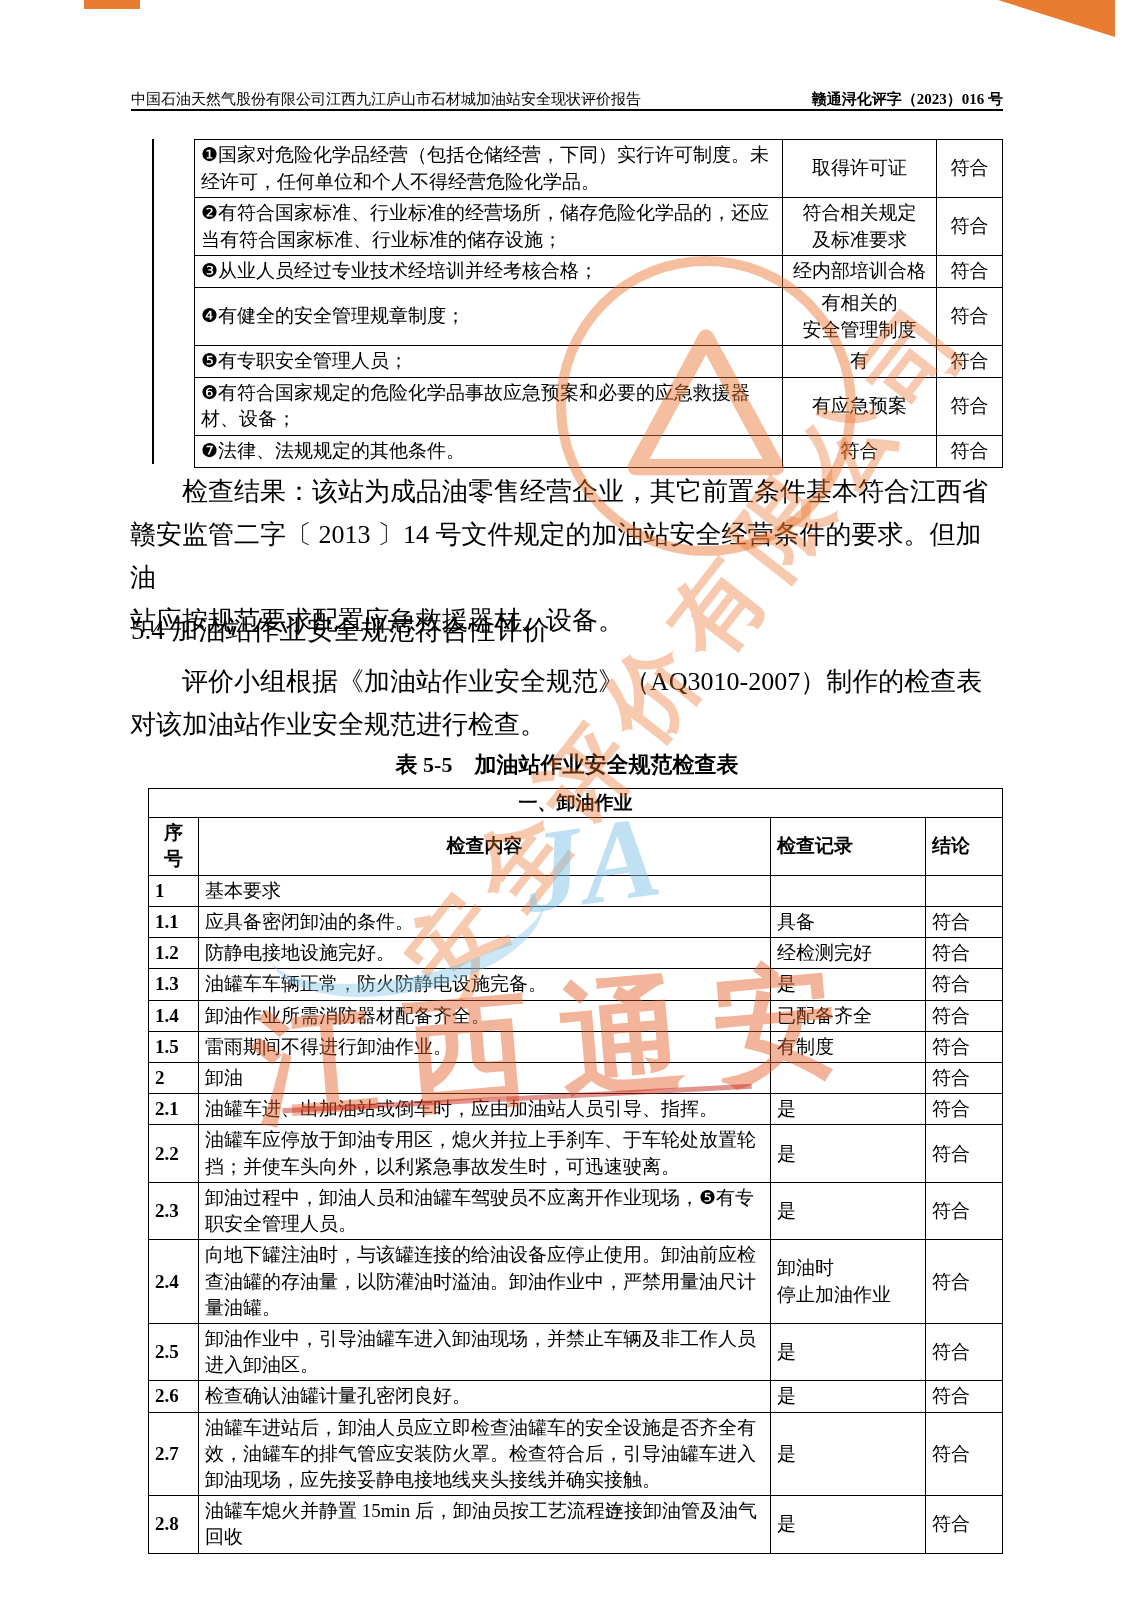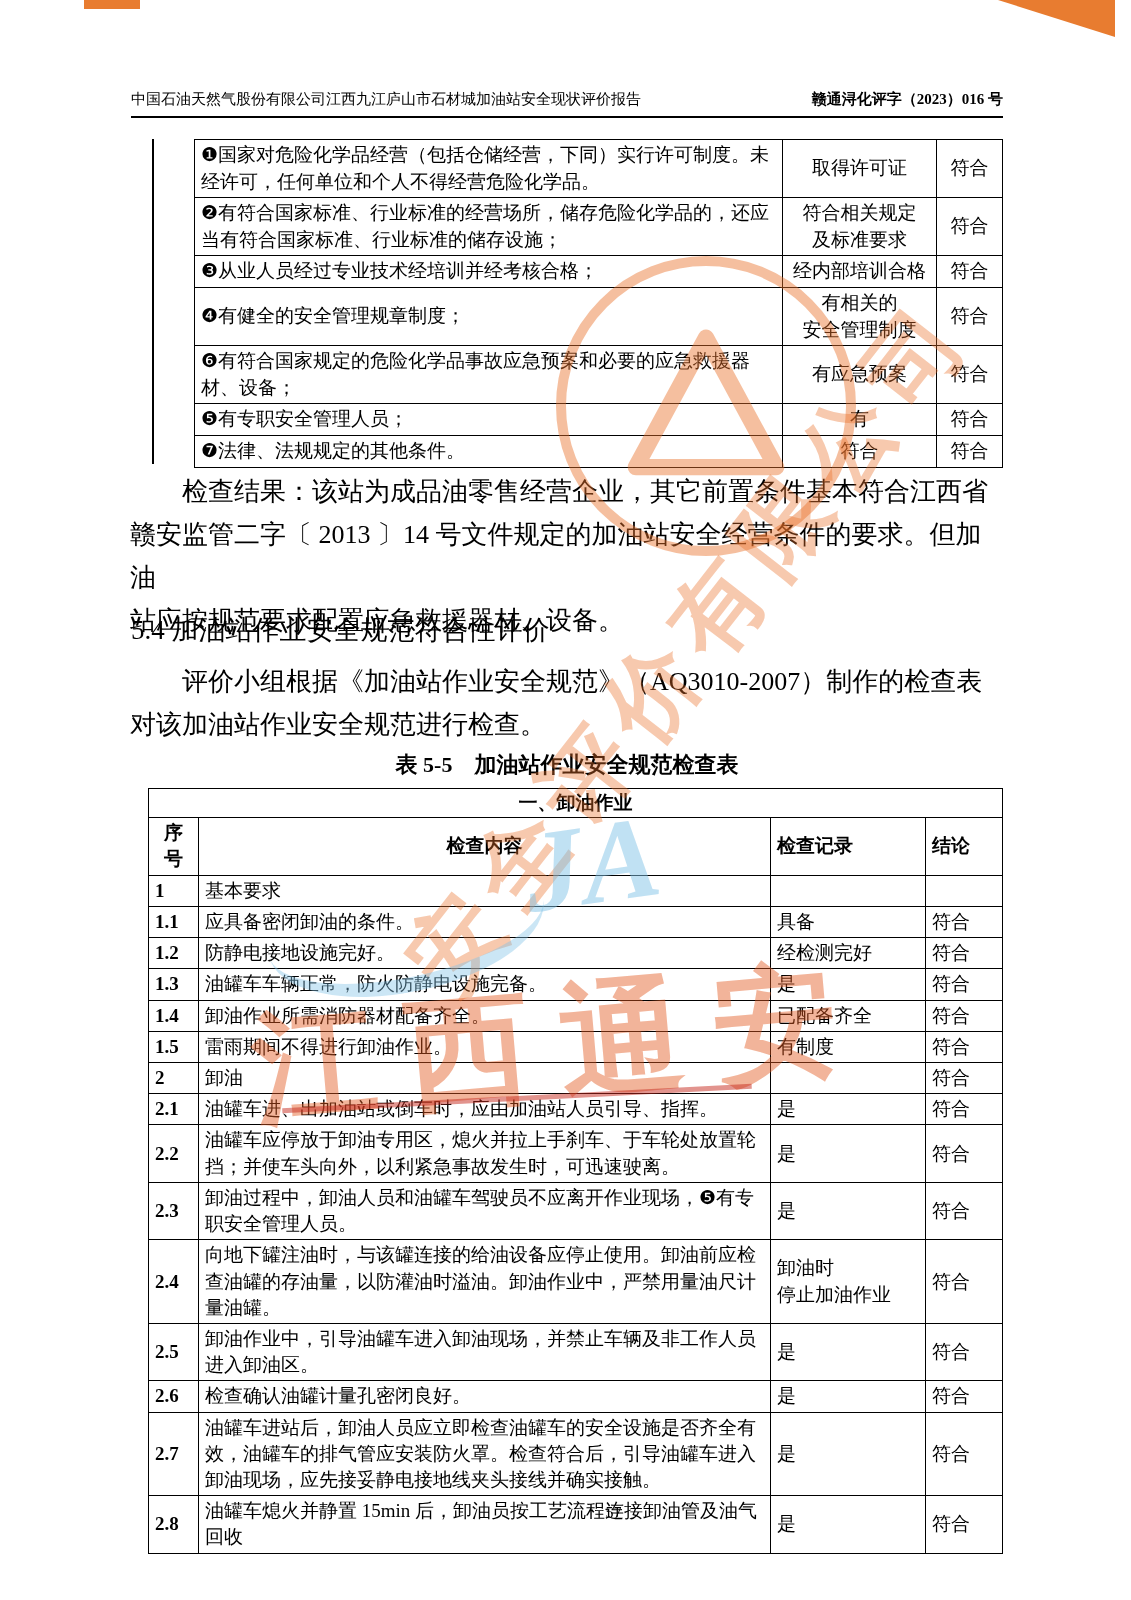--- a/index.html
+++ b/index.html
@@ -12,21 +12,21 @@
 
   
   .corner-left  { position:absolute; left:84px; top:0; width:56px; height:9px; background:#e87c30; }
   .corner-right { position:absolute; left:998px; top:0; width:117px; height:37px; background:#e87c30;
                   clip-path:polygon(0 0,100% 0,100% 100%); }
 
   
   .header {
     position:absolute; left:131px; top:90px; width:872px;
     display:flex; justify-content:space-between; align-items:flex-end;
-    font-size:15px; padding-bottom:7px; border-bottom:2px solid #000;
+    font-size:15px; border-bottom:2px solid #000;
   }
   .header .right { font-weight:bold; white-space:nowrap; }
 
   
   .vline { position:absolute; left:152px; top:139px; width:2px; height:325px; background:#000; }
 
   
   table { border-collapse:collapse; table-layout:fixed; background:transparent; }
   td, th { border:1.5px solid #000; vertical-align:middle; }
 
@@ -110,27 +110,27 @@
           <td class="c-record">经内部培训合格</td>
           <td class="c-concl">符合</td>
         </tr>
         <tr>
           <td class="c-content">❹有健全的安全管理规章制度；</td>
           <td class="c-record">有相关的
 安全管理制度</td>
           <td class="c-concl">符合</td>
         </tr>
         <tr>
+          <td class="c-content">❺有专职安全管理人员；</td>
+          <td class="c-record">有</td>
+          <td class="c-concl">符合</td>
+        </tr>
+        <tr>
           <td class="c-content">❻有符合国家规定的危险化学品事故应急预案和必要的应急救援器材、设备；</td>
           <td class="c-record">有应急预案</td>
-          <td class="c-concl">符合</td>
-        </tr>
-        <tr>
-          <td class="c-content">❺有专职安全管理人员；</td>
-          <td class="c-record">有</td>
           <td class="c-concl">符合</td>
         </tr>
         <tr>
           <td class="c-content">❼法律、法规规定的其他条件。</td>
           <td class="c-record">符合</td>
           <td class="c-concl">符合</td>
         </tr>
       </tbody>
   </table>
 

